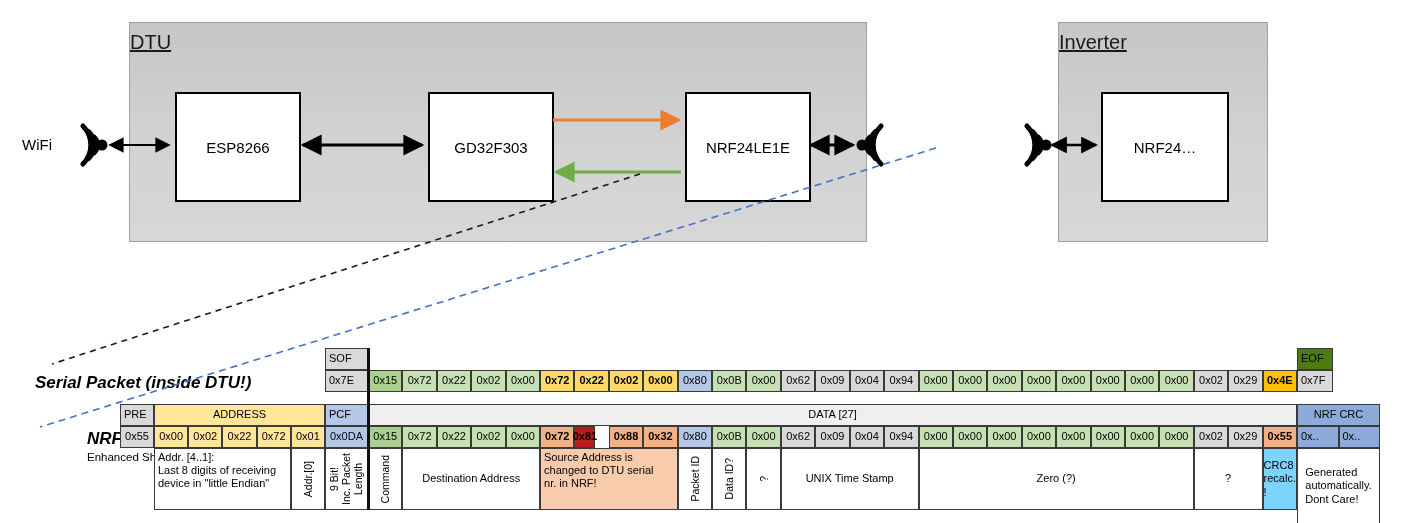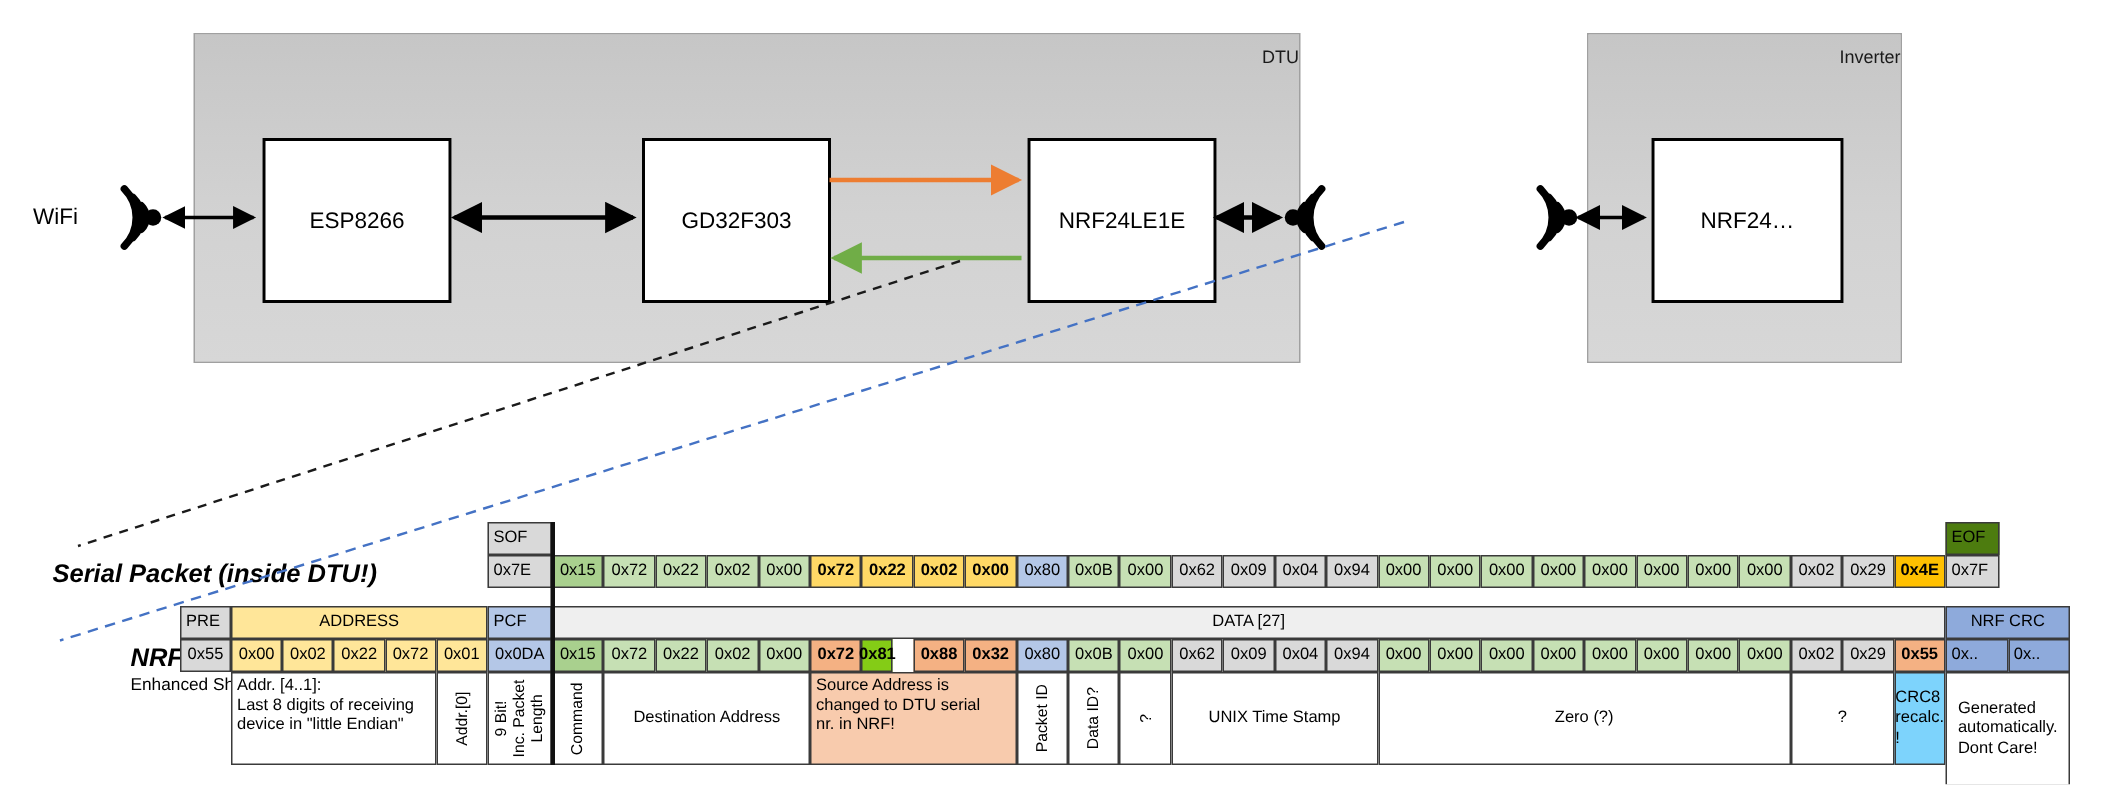--- a/index.html
+++ b/index.html
@@ -1,20 +1,20 @@
 <!DOCTYPE html>
 <html><head>
 <meta charset="utf-8">
 <style>
   html,body{margin:0;padding:0;background:#fff;}
   #screen{position:relative;width:1406px;height:523px;background:#fff;overflow:hidden;
           font-family:"Liberation Sans",sans-serif;color:#000;}
   .grayblock{position:absolute;background:linear-gradient(180deg,#c6c6c6 0%,#d2d2d2 55%,#d7d7d7 100%);
              border:1px solid #a0a0a0;}
-  .block-title{position:absolute;left:0;right:0;top:8px;text-align:right;font-size:12px;color:#1a1a1a;}
+  .block-title{position:absolute;left:0;right:0;top:8px;text-align:left;font-size:20px;color:#1a1a1a;text-decoration:underline;}
   .chip{position:absolute;background:#fff;border:2.2px solid #000;display:flex;align-items:center;
         justify-content:center;font-size:15px;z-index:2;}
   #wifi-label{position:absolute;left:22px;top:136px;font-size:15px;}
   #overlay{position:absolute;left:0;top:0;z-index:3;pointer-events:none;}
   #packet-layer{position:absolute;left:0;top:0;width:100%;height:100%;z-index:1;}
   .pkcell{position:absolute;box-sizing:border-box;border:1.4px solid #3a3a3a;display:flex;
           align-items:center;justify-content:center;font-size:11px;line-height:1.2;background:#fff;}
   .pkcell.hleft{justify-content:flex-start;padding-left:3px;}
   .pkcell.bold{font-weight:700;}
   .pkcell.topleft{align-items:flex-start;justify-content:flex-start;text-align:left;padding:2px 3px;}
@@ -144,21 +144,21 @@
       <div class="pkcell" style="left: 290.8px; top: 426px; width: 34.2px; height: 22px; background: rgb(255, 230, 153);">0x01</div>
       <div class="pkcell hleft" style="left: 325px; top: 404px; width: 43px; height: 22px; background: rgb(180, 199, 231);">PCF</div>
       <div class="pkcell" style="left: 325px; top: 426px; width: 43px; height: 22px; background: rgb(180, 199, 231);">0x0DA</div>
       <div class="pkcell" style="left: 368px; top: 404px; width: 929px; height: 22px; background: rgb(239, 239, 239);">DATA [27]</div>
       <div class="pkcell" style="left: 368px; top: 426px; width: 34.4074px; height: 22px; background: rgb(169, 208, 142);">0x15</div>
       <div class="pkcell" style="left: 402.407px; top: 426px; width: 34.4074px; height: 22px; background: rgb(198, 224, 180);">0x72</div>
       <div class="pkcell" style="left: 436.815px; top: 426px; width: 34.4074px; height: 22px; background: rgb(198, 224, 180);">0x22</div>
       <div class="pkcell" style="left: 471.222px; top: 426px; width: 34.4074px; height: 22px; background: rgb(198, 224, 180);">0x02</div>
       <div class="pkcell" style="left: 505.63px; top: 426px; width: 34.4074px; height: 22px; background: rgb(198, 224, 180);">0x00</div>
       <div class="pkcell bold" style="left: 540.037px; top: 426px; width: 34.4074px; height: 22px; background: rgb(244, 177, 131);">0x72</div>
-      <div class="pkcell bold" style="left: 574.444px; top: 426px; width: 21px; height: 22px; background: #84cc16;">0x81</div>
+      <div class="pkcell bold" style="left: 574.444px; top: 426px; width: 21px; height: 22px; background: #b91c1c;">0x81</div>
       <div class="pkcell bold" style="left: 608.852px; top: 426px; width: 34.4074px; height: 22px; background: rgb(244, 177, 131);">0x88</div>
       <div class="pkcell bold" style="left: 643.259px; top: 426px; width: 34.4074px; height: 22px; background: rgb(244, 177, 131);">0x32</div>
       <div class="pkcell" style="left: 677.667px; top: 426px; width: 34.4074px; height: 22px; background: rgb(180, 199, 231);">0x80</div>
       <div class="pkcell" style="left: 712.074px; top: 426px; width: 34.4074px; height: 22px; background: rgb(198, 224, 180);">0x0B</div>
       <div class="pkcell" style="left: 746.481px; top: 426px; width: 34.4074px; height: 22px; background: rgb(198, 224, 180);">0x00</div>
       <div class="pkcell" style="left: 780.889px; top: 426px; width: 34.4074px; height: 22px; background: rgb(217, 217, 217);">0x62</div>
       <div class="pkcell" style="left: 815.296px; top: 426px; width: 34.4074px; height: 22px; background: rgb(217, 217, 217);">0x09</div>
       <div class="pkcell" style="left: 849.704px; top: 426px; width: 34.4074px; height: 22px; background: rgb(217, 217, 217);">0x04</div>
       <div class="pkcell" style="left: 884.111px; top: 426px; width: 34.4074px; height: 22px; background: rgb(217, 217, 217);">0x94</div>
       <div class="pkcell" style="left: 918.519px; top: 426px; width: 34.4074px; height: 22px; background: rgb(198, 224, 180);">0x00</div>

